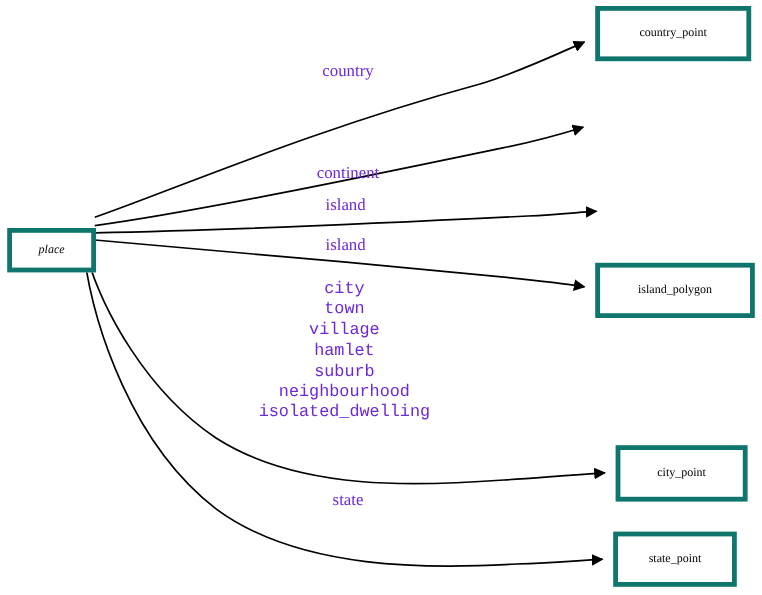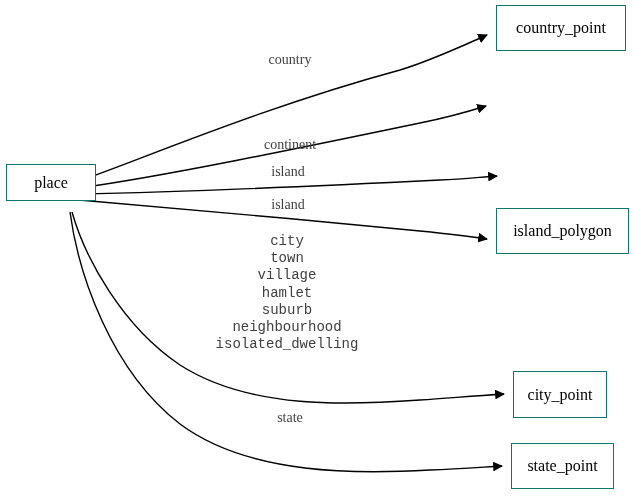--- a/index.html
+++ b/index.html
@@ -21,33 +21,33 @@
   #edge-layer {
     position: absolute;
     left: 0;
     top: 0;
     width: 635px;
     height: 496px;
   }
   .node {
     position: absolute;
     box-sizing: border-box;
-    border: 1px solid #0f766e;
+    border: 4px solid #0f766e;
     background: #ffffff;
     display: flex;
     align-items: center;
     justify-content: center;
     color: #000000;
-    font-size: 16px;
+    font-size: 10px;
     line-height: 1;
     white-space: nowrap;
   }
   .edge-label {
     position: absolute;
-    color: #404040;
+    color: #6d28d9;
     font-size: 14px;
     line-height: 16px;
     white-space: pre;
     text-align: center;
     transform: translateX(-50%);
   }
   .edge-label.multi {
     line-height: 17.2px;
     font-family: Liberation Mono, monospace;
   }
@@ -72,35 +72,35 @@
       <path d="M 79 194 C 180 192 340 185 440 180 C 465 179 481 177 497 176" marker-end="url(#arrow)"></path>
 
       <path d="M 79 200 C 160 207 310 220 420 231 C 450 234 468 236 487 239" marker-end="url(#arrow)"></path>
 
       <path d="M 72 212 C 85 258 122 326 180 365 C 250 410 350 405 420 400 C 450 398 472 396 504 394" marker-end="url(#arrow)"></path>
 
       <path d="M 70 212 C 78 272 110 370 180 424 C 250 476 360 474 430 470 C 460 469 484 467 502 466" marker-end="url(#arrow)"></path>
     </g>
   </svg>
 
-  <div class="node" style="left:6px; top:164px; width:90px; height:37px;">
+  <div class="node" style="left:6px; top:190px; width:74px; height:37px;font-style:italic;">
     <span>place</span>
   </div>
 
   <div class="node" style="left:496px; top:5px; width:130px; height:46px;">
     <span>country_point</span>
   </div>
 
 
 
-  <div class="node" style="left:496px; top:208px; width:133px; height:46px;">
+  <div class="node" style="left:496px; top:219px; width:133px; height:46px;">
     <span>island_polygon</span>
   </div>
 
-  <div class="node" style="left:513px; top:371px; width:94px; height:47px;justify-content:center;">
+  <div class="node" style="left:513px; top:371px; width:110px; height:47px;justify-content:center;">
     <span>city_point</span>
   </div>
 
   <div class="node" style="left:511px; top:443px; width:103px; height:46px;">
     <span>state_point</span>
   </div>
 
   <div class="edge-label" style="left:290px; top:52px;">country</div>
 
   <div class="edge-label" style="left:290px; top:118px;margin-top:19px;">continent</div>

